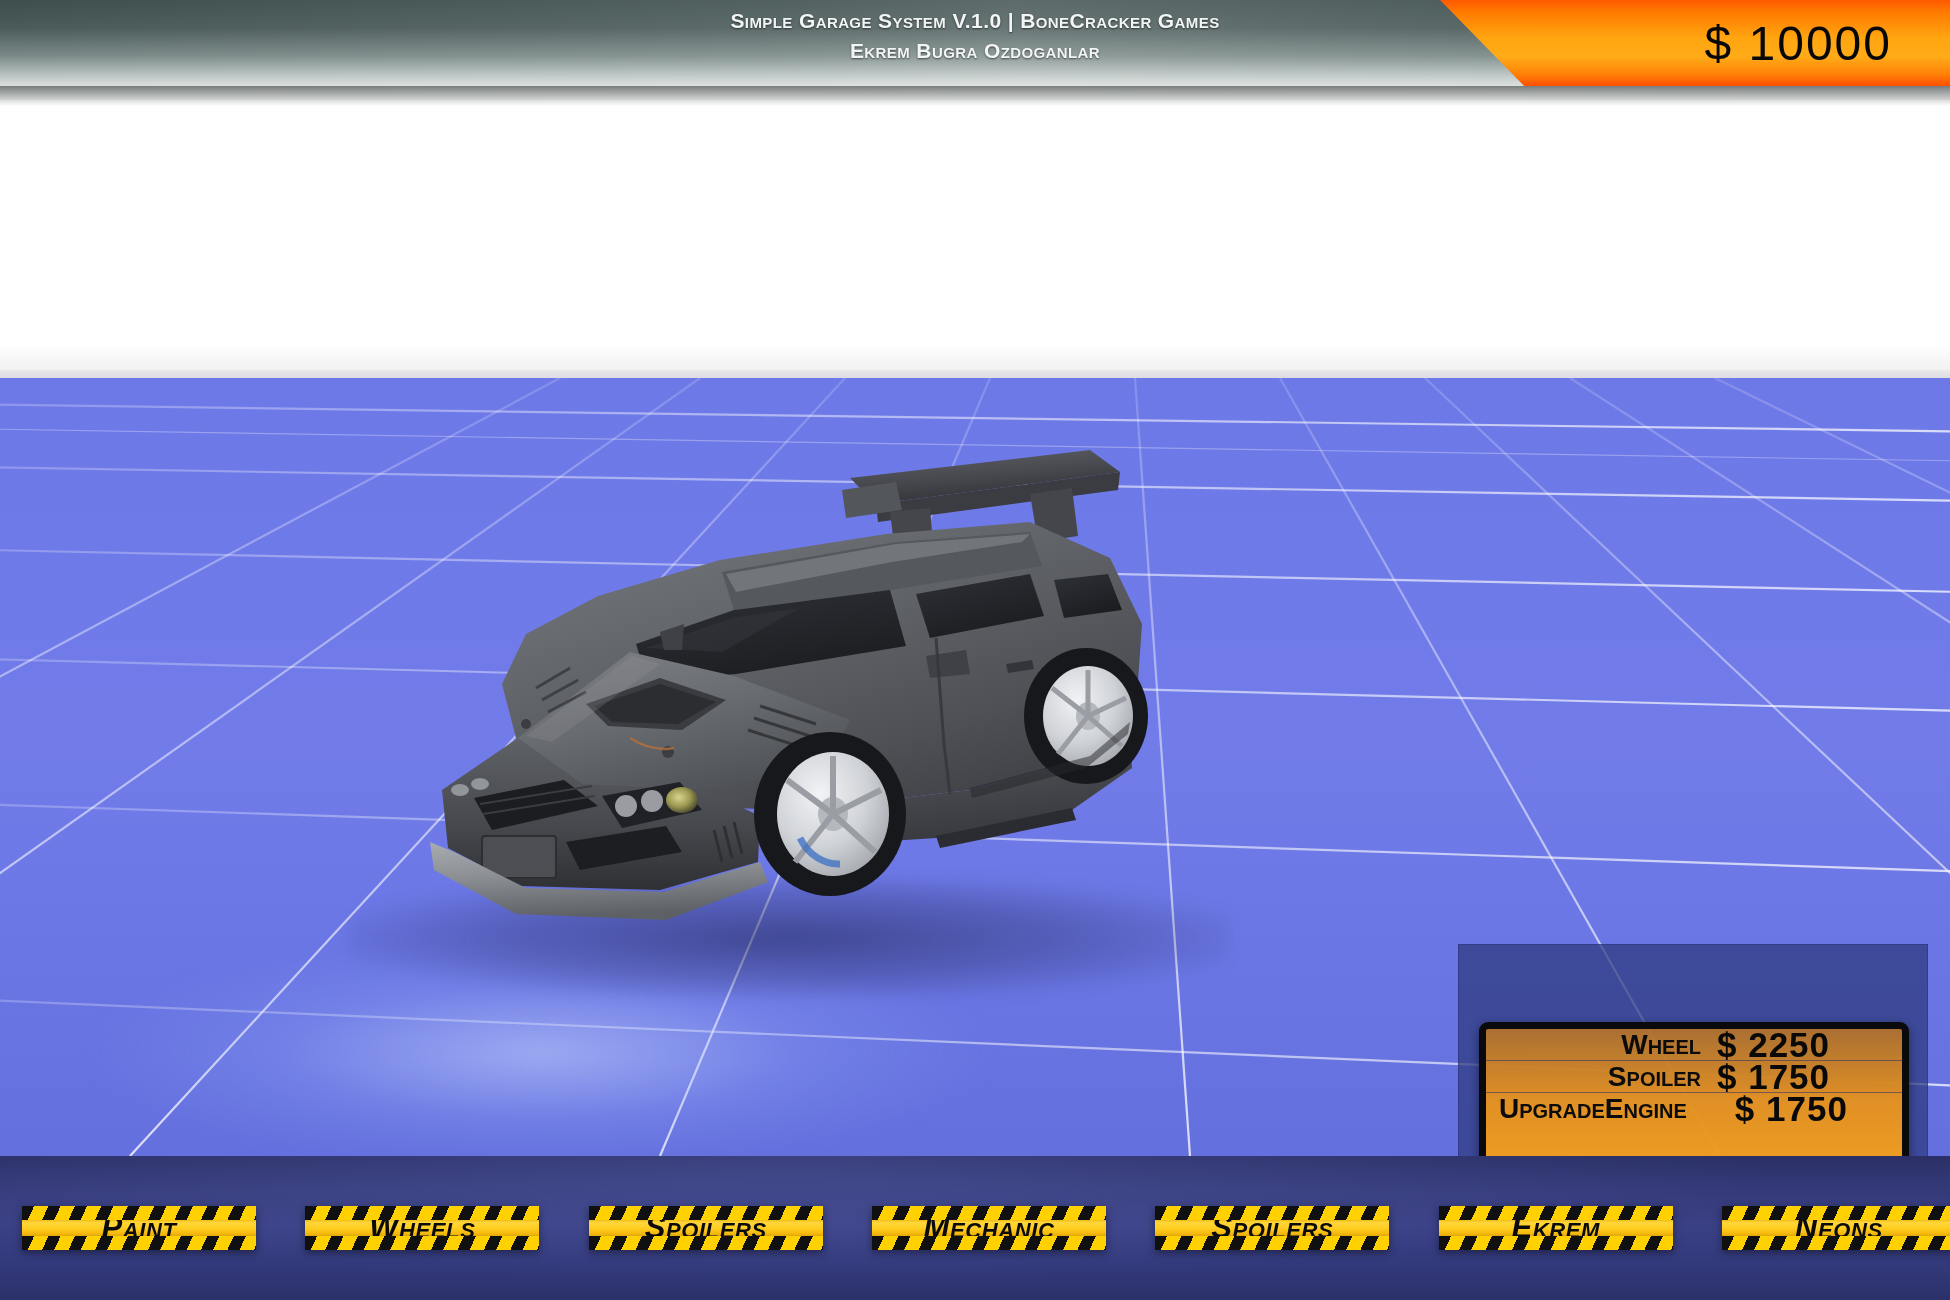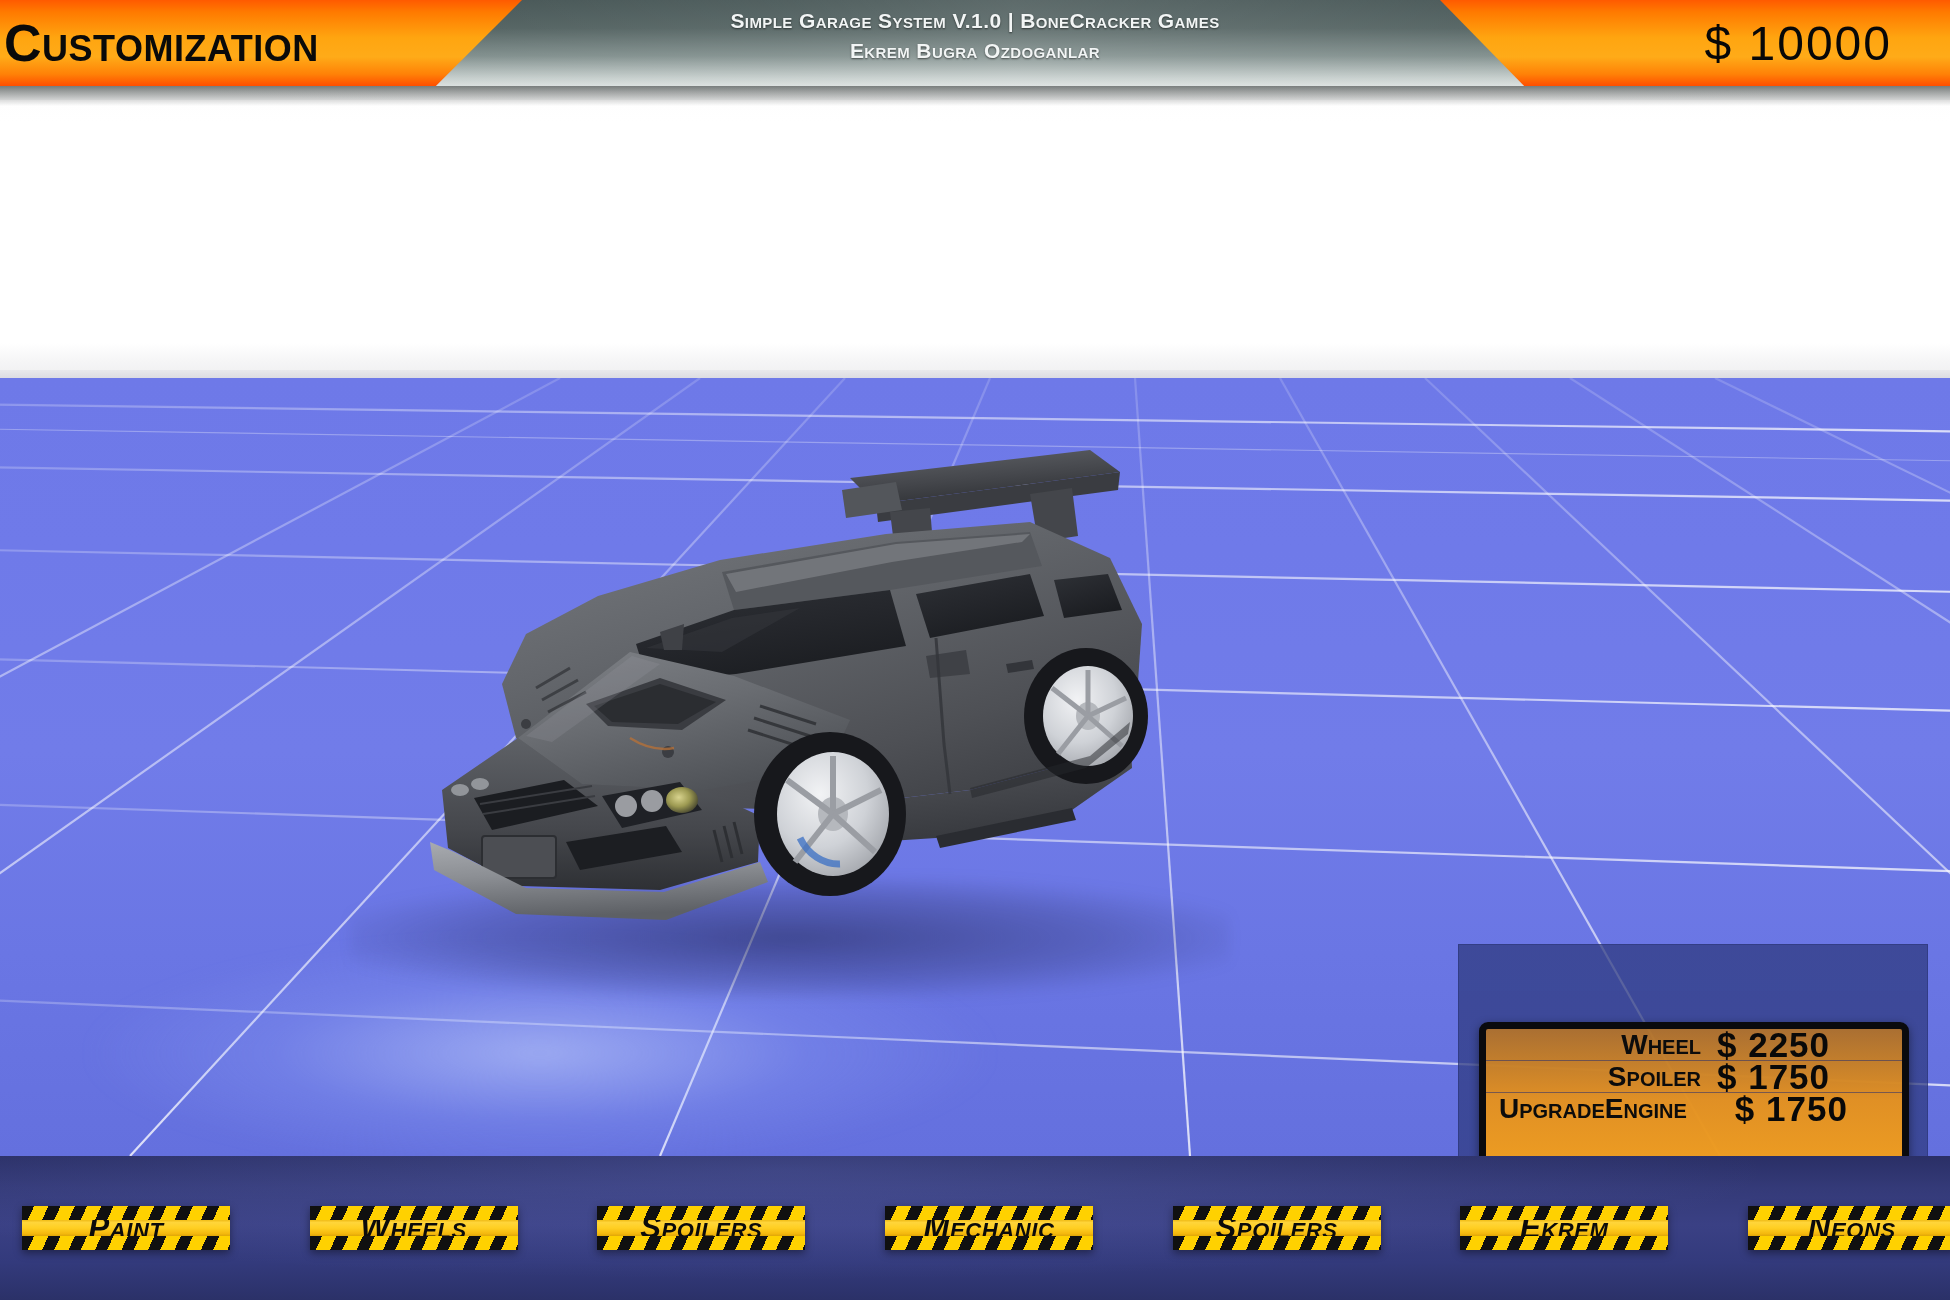--- a/index.html
+++ b/index.html
@@ -91,21 +91,21 @@
   .cart-row .pr { width:172px; text-align:left; color:#090909;
     font-size:35px; font-weight:700; letter-spacing:1px; white-space:nowrap; }
 
   
   .navbar { position:absolute; left:0; top:1156px; width:1950px; height:144px; z-index:30;
     background:linear-gradient(to bottom,#2a2f66 0%,#343a78 22%,#3a4084 48%,#333a7c 74%,#2b3168 100%); }
   .navbar:after { content:""; position:absolute; left:0; top:0; width:100%; height:100%;
     background:radial-gradient(ellipse at 40% 10%,rgba(150,165,255,.16) 0%,rgba(90,105,210,0) 60%); }
   .nav-inner { position:absolute; left:0; top:26px; width:1950px; height:92px;
     display:flex; align-items:center; justify-content:space-between; padding:0 22px; z-index:2; }
-  .nav-btn { width:208px; height:44px; font-size:31px; letter-spacing:.6px; }
+  .nav-btn { width:234px; height:44px; font-size:31px; letter-spacing:.6px; }
   .nav-btn:last-child { margin-right:-28px; }
 </style>
 </head>
 <body>
 
 <div id="root">
 
   <div class="viewport">
     <svg class="grid-svg" viewBox="0 0 1950 778" preserveAspectRatio="none">
       <defs>
@@ -333,23 +333,20 @@
 
   <div class="header">
     <div class="hdr-metal"></div>
     <div class="hdr-shadow"></div>
 
     <div class="credits">
       <div class="sc">Simple Garage System V.1.0 | BoneCracker Games</div>
       <div class="sc">Ekrem Bugra Ozdoganlar</div>
     </div>
 
-    <div class="banner banner-l">
-      <span class="page-title sc">Customization</span>
-    </div>
 
     <div class="banner banner-r">
       <span class="money">$ 10000</span>
     </div>
   </div>
 
   <div class="navbar">
     <div class="nav-inner">
       <div class="hz-btn nav-btn sc">Paint</div>
       <div class="hz-btn nav-btn sc">Wheels</div>

